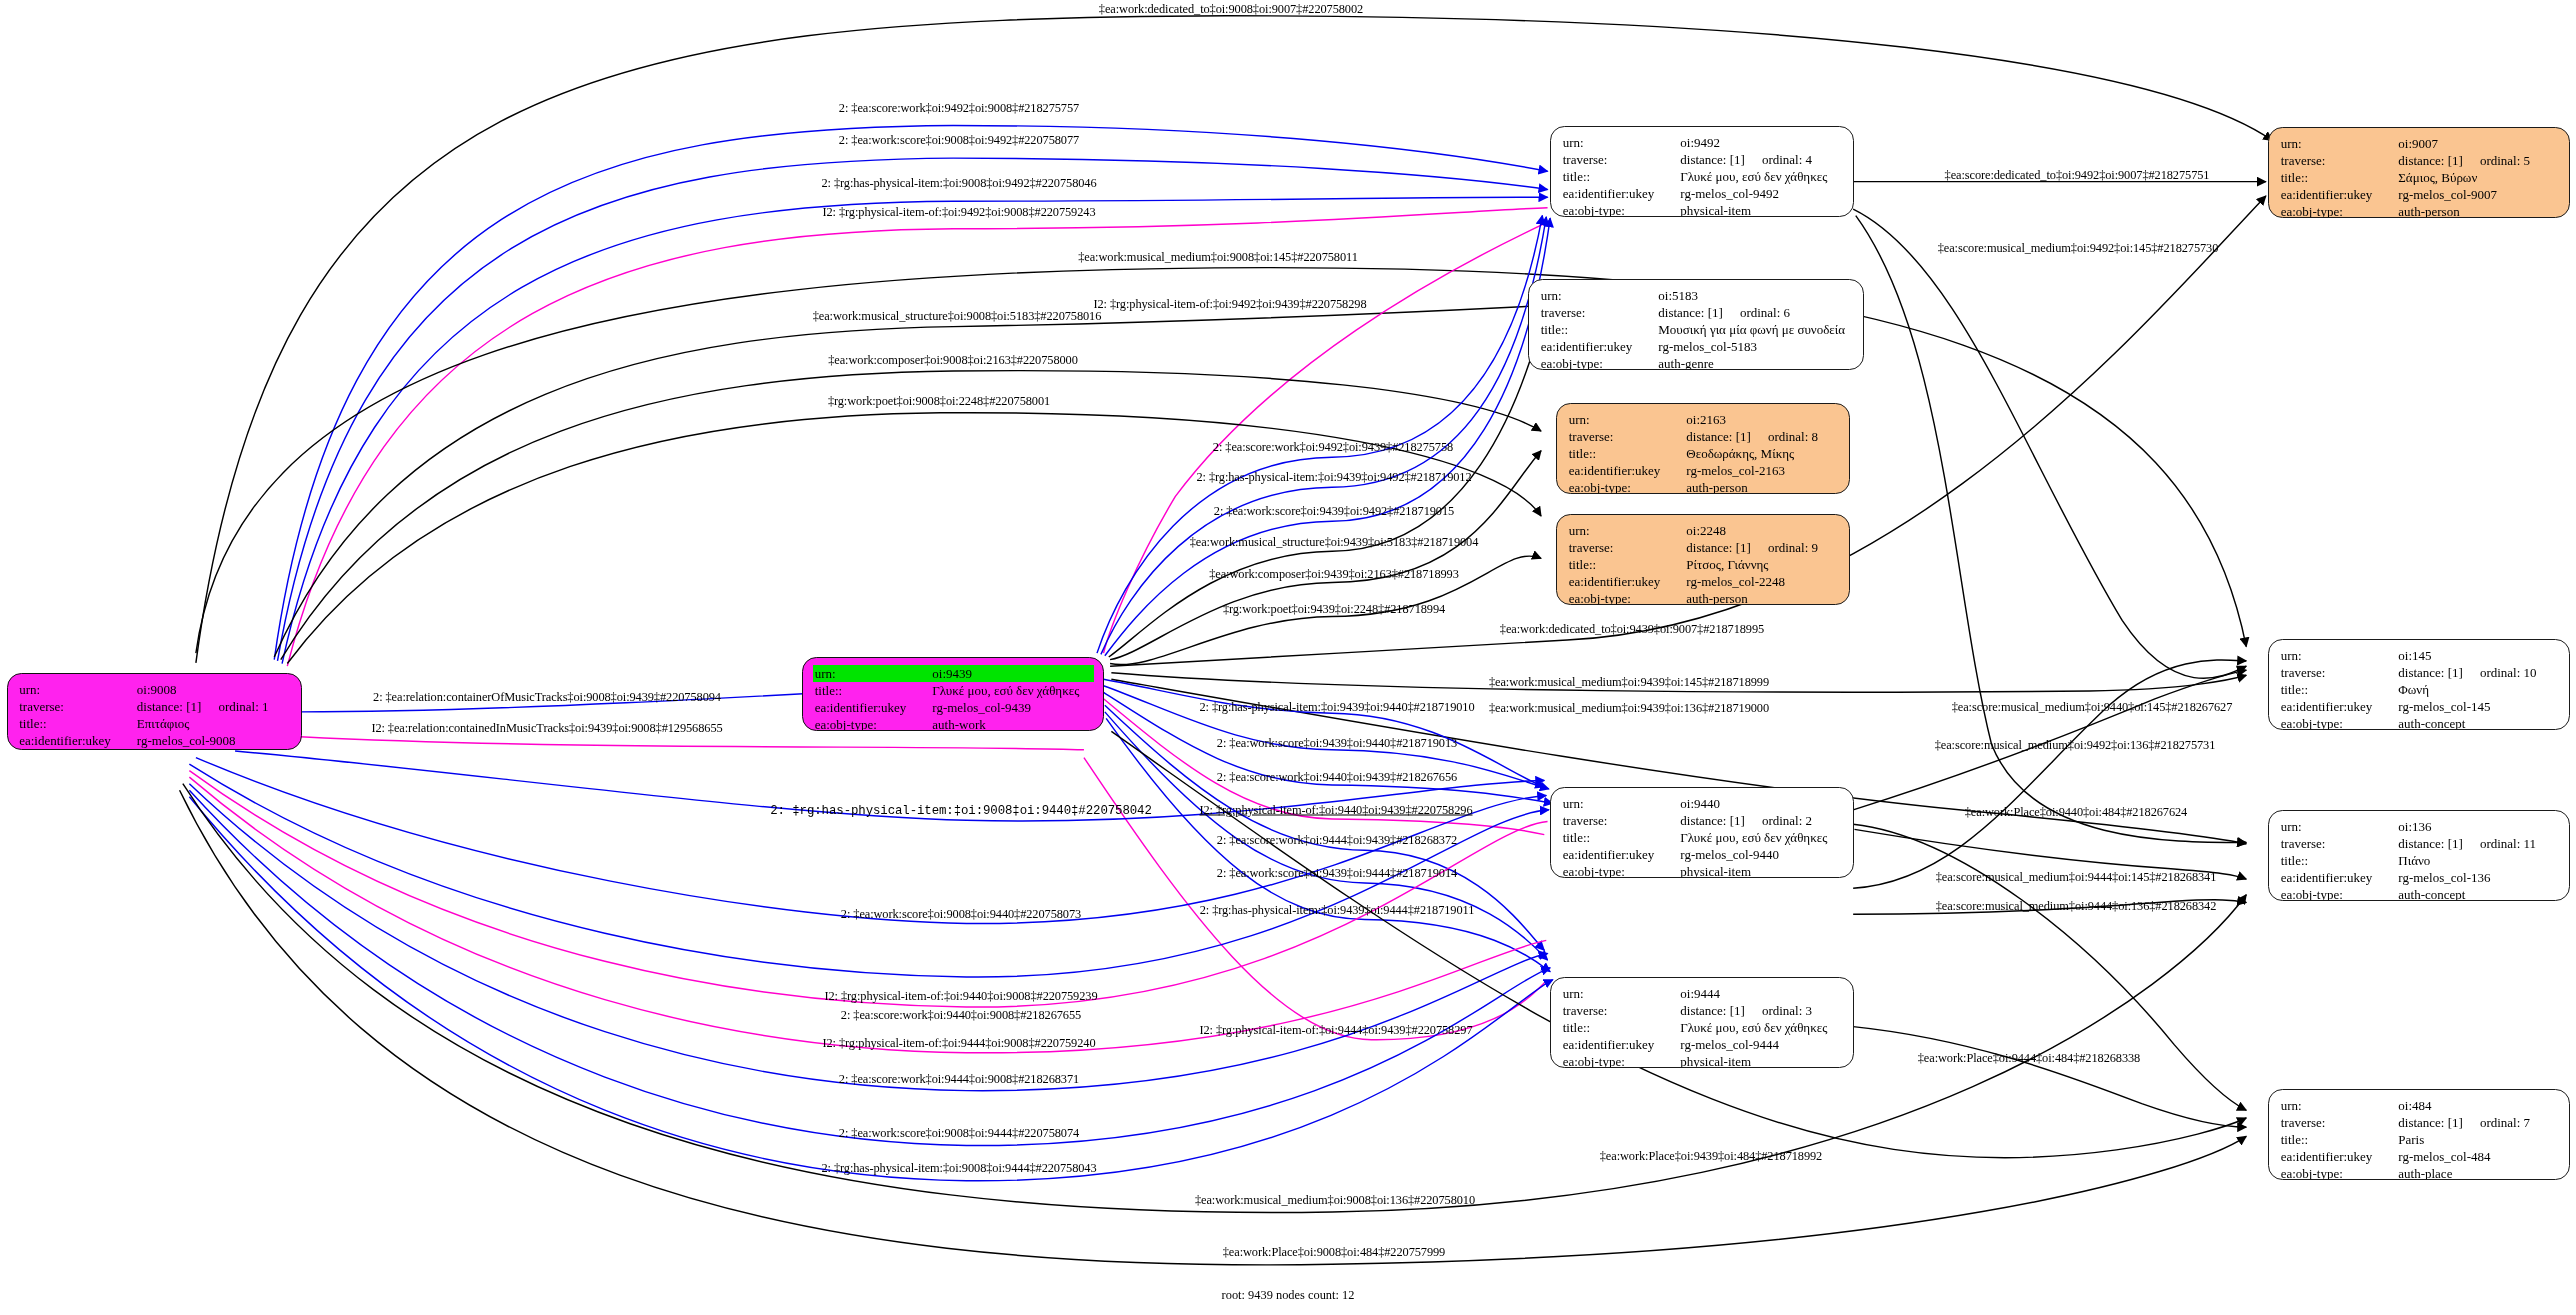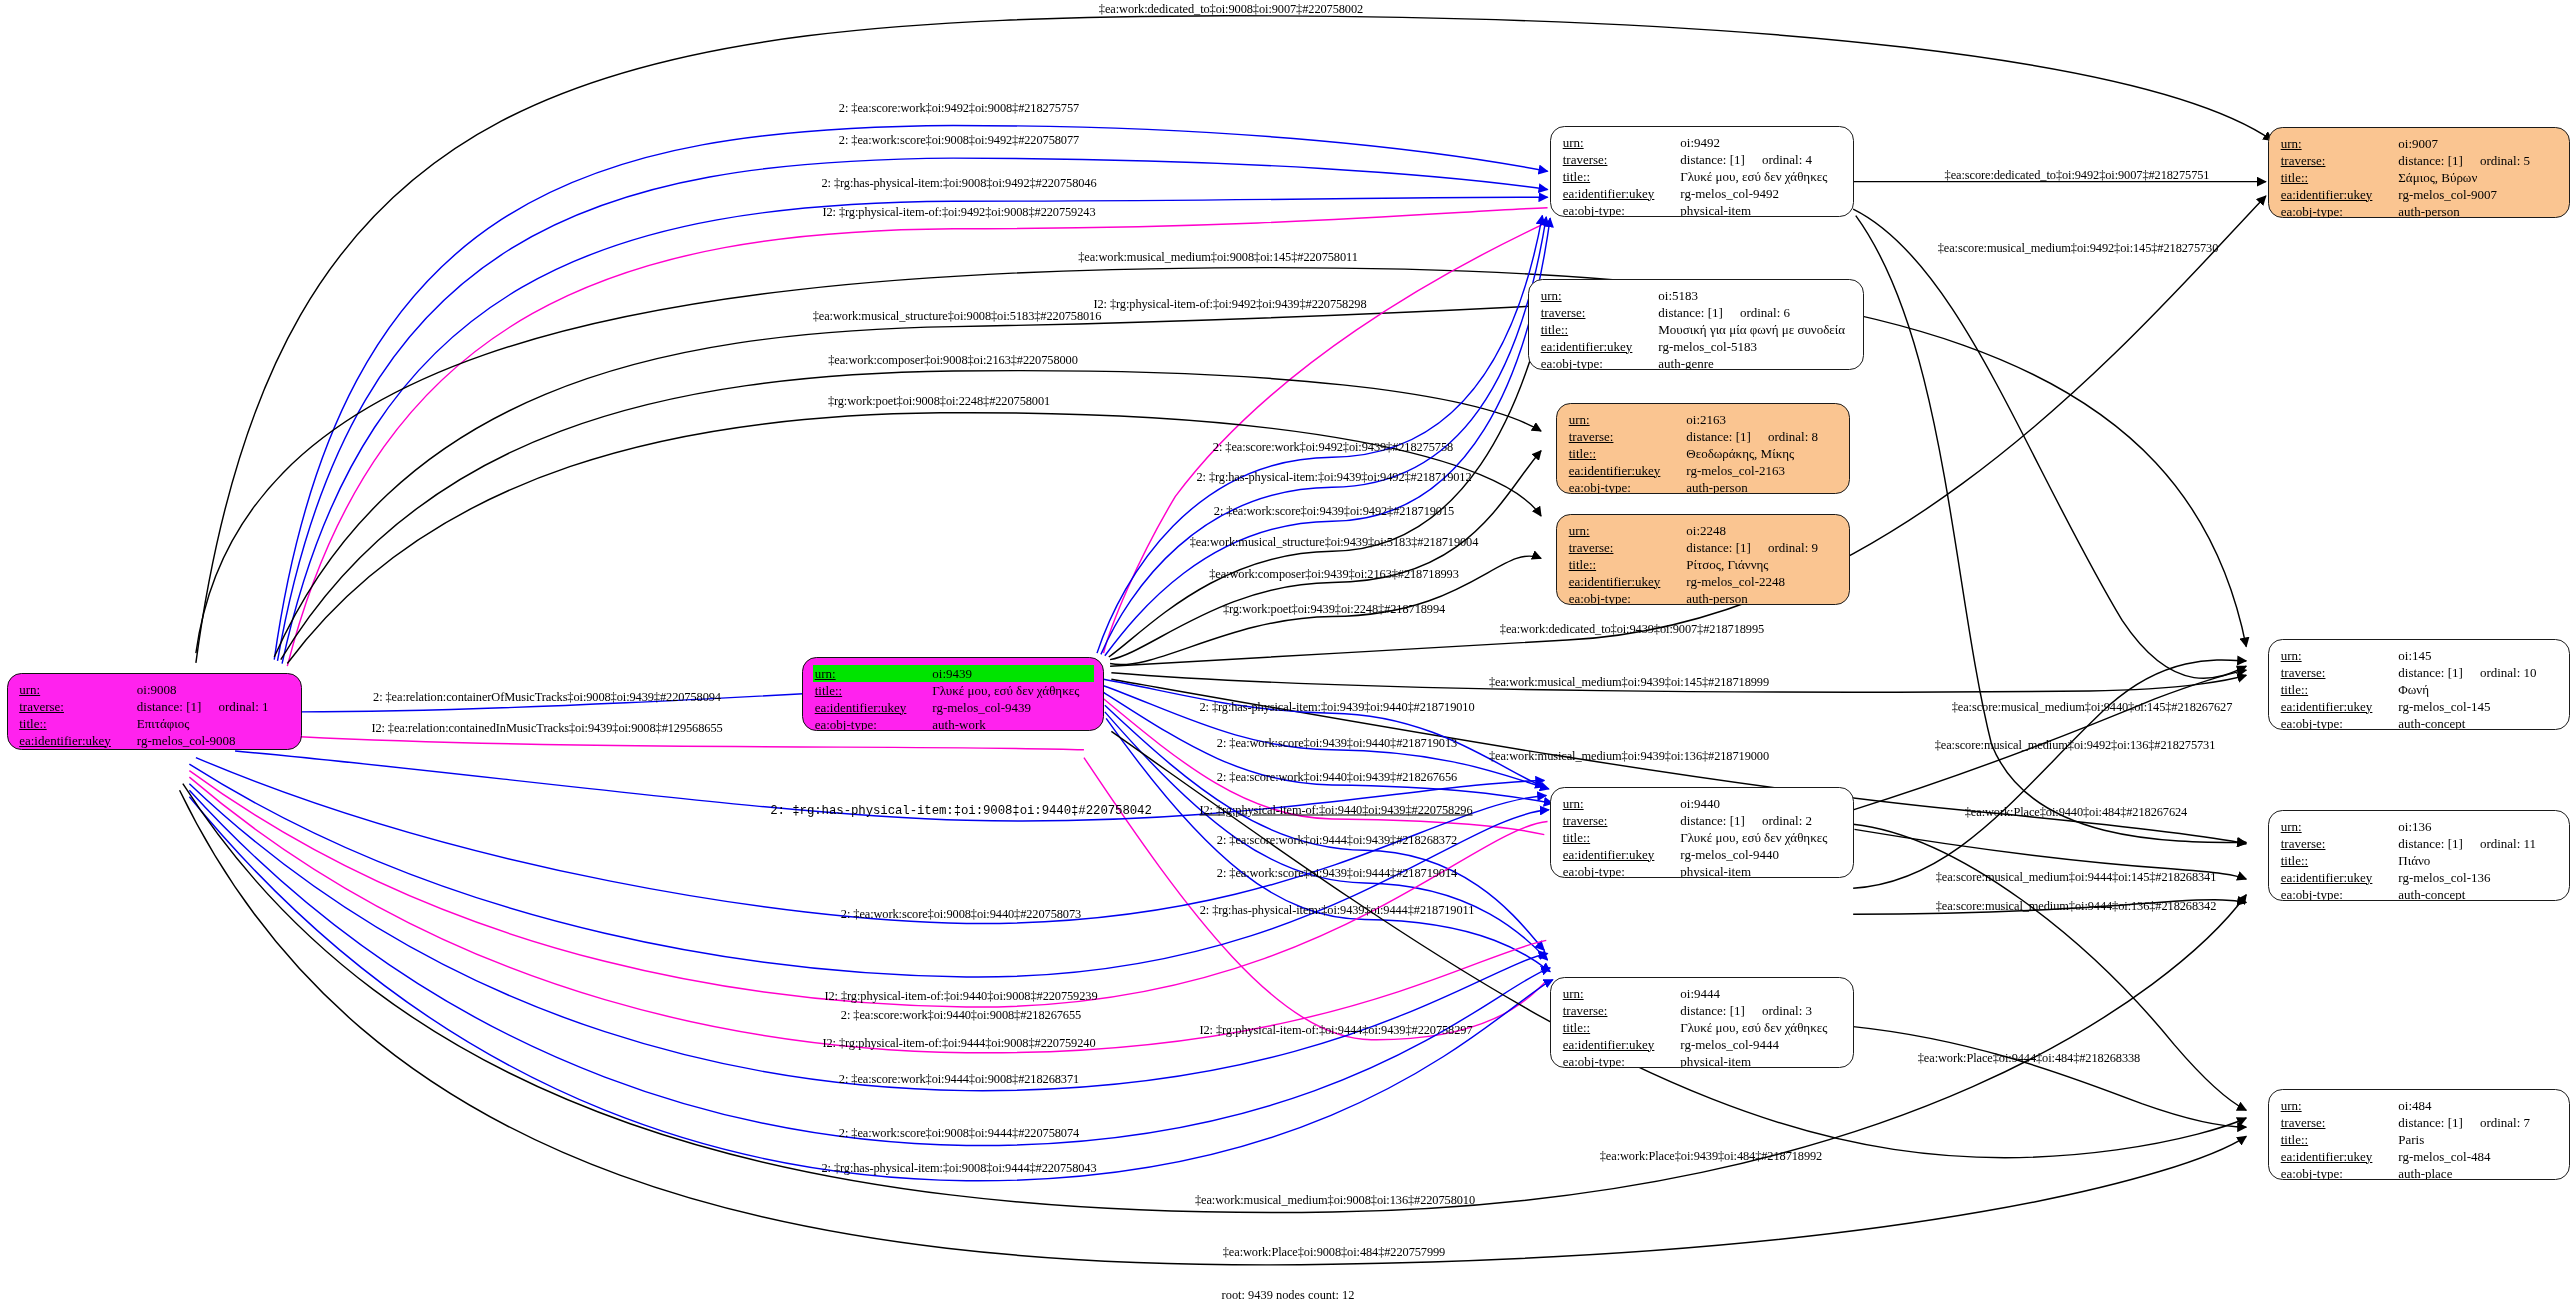--- a/index.html
+++ b/index.html
@@ -50,21 +50,21 @@
     width: 100%;
     font-size: 13px;
     line-height: 1.0;
   }
   table.nodetbl td {
     padding: 2px 1.3px 2px 1.3px;
     white-space: nowrap;
     vertical-align: top;
     color: #000;
   }
-  td.k { width: 115px; text-decoration: underline; }
+  td.k { width: 115px; }
   td.v { }
   td.hl { background: #00e400; }
   .ord { padding-left: 17px; }
   .edge-label {
     position: absolute;
     font-family: "Liberation Serif", "DejaVu Serif", serif;
     font-size: 12.4px;
     color: #000;
     white-space: nowrap;
     background: transparent;
@@ -515,21 +515,21 @@
       <div class="edge-label" style="left: 1333px; top: 447px;">2: ‡ea:score:work‡oi:9492‡oi:9439‡#218275758</div>
       <div class="edge-label" style="left: 1334px; top: 477px;">2: ‡rg:has-physical-item:‡oi:9439‡oi:9492‡#218719012</div>
       <div class="edge-label" style="left: 1334px; top: 511px;">2: ‡ea:work:score‡oi:9439‡oi:9492‡#218719015</div>
       <div class="edge-label" style="left: 1334px; top: 542px;">‡ea:work:musical_structure‡oi:9439‡oi:5183‡#218719004</div>
       <div class="edge-label" style="left: 1334px; top: 574px;">‡ea:work:composer‡oi:9439‡oi:2163‡#218718993</div>
       <div class="edge-label" style="left: 1334px; top: 609px;">‡rg:work:poet‡oi:9439‡oi:2248‡#218718994</div>
       <div class="edge-label" style="left: 2077px; top: 175px;">‡ea:score:dedicated_to‡oi:9492‡oi:9007‡#218275751</div>
       <div class="edge-label" style="left: 2078px; top: 248px;">‡ea:score:musical_medium‡oi:9492‡oi:145‡#218275730</div>
       <div class="edge-label" style="left: 1632px; top: 629px;">‡ea:work:dedicated_to‡oi:9439‡oi:9007‡#218718995</div>
       <div class="edge-label" style="left: 1629px; top: 682px;">‡ea:work:musical_medium‡oi:9439‡oi:145‡#218718999</div>
-      <div class="edge-label" style="left: 1629px; top: 708px; margin-top: 48px;">‡ea:work:musical_medium‡oi:9439‡oi:136‡#218719000</div>
+      <div class="edge-label" style="left: 1629px; top: 708px;">‡ea:work:musical_medium‡oi:9439‡oi:136‡#218719000</div>
       <div class="edge-label" style="left: 2092px; top: 707px;">‡ea:score:musical_medium‡oi:9440‡oi:145‡#218267627</div>
       <div class="edge-label" style="left: 2075px; top: 745px;">‡ea:score:musical_medium‡oi:9492‡oi:136‡#218275731</div>
       <div class="edge-label" style="left: 547px; top: 697px;">2: ‡ea:relation:containerOfMusicTracks‡oi:9008‡oi:9439‡#220758094</div>
       <div class="edge-label" style="left: 547px; top: 728px;">I2: ‡ea:relation:containedInMusicTracks‡oi:9439‡oi:9008‡#129568655</div>
       <div class="edge-label" style="left: 1337px; top: 707px;">2: ‡rg:has-physical-item:‡oi:9439‡oi:9440‡#218719010</div>
       <div class="edge-label" style="left: 1337px; top: 743px;">2: ‡ea:work:score‡oi:9439‡oi:9440‡#218719013</div>
       <div class="edge-label" style="left: 1337px; top: 777px;">2: ‡ea:score:work‡oi:9440‡oi:9439‡#218267656</div>
       <div class="edge-label" style="left: 1336px; top: 810px; text-decoration: underline;">I2: ‡rg:physical-item-of:‡oi:9440‡oi:9439‡#220758296</div>
       <div class="edge-label" style="left: 1337px; top: 840px;">2: ‡ea:score:work‡oi:9444‡oi:9439‡#218268372</div>
       <div class="edge-label" style="left: 1337px; top: 873px;">2: ‡ea:work:score‡oi:9439‡oi:9444‡#218719014</div>

